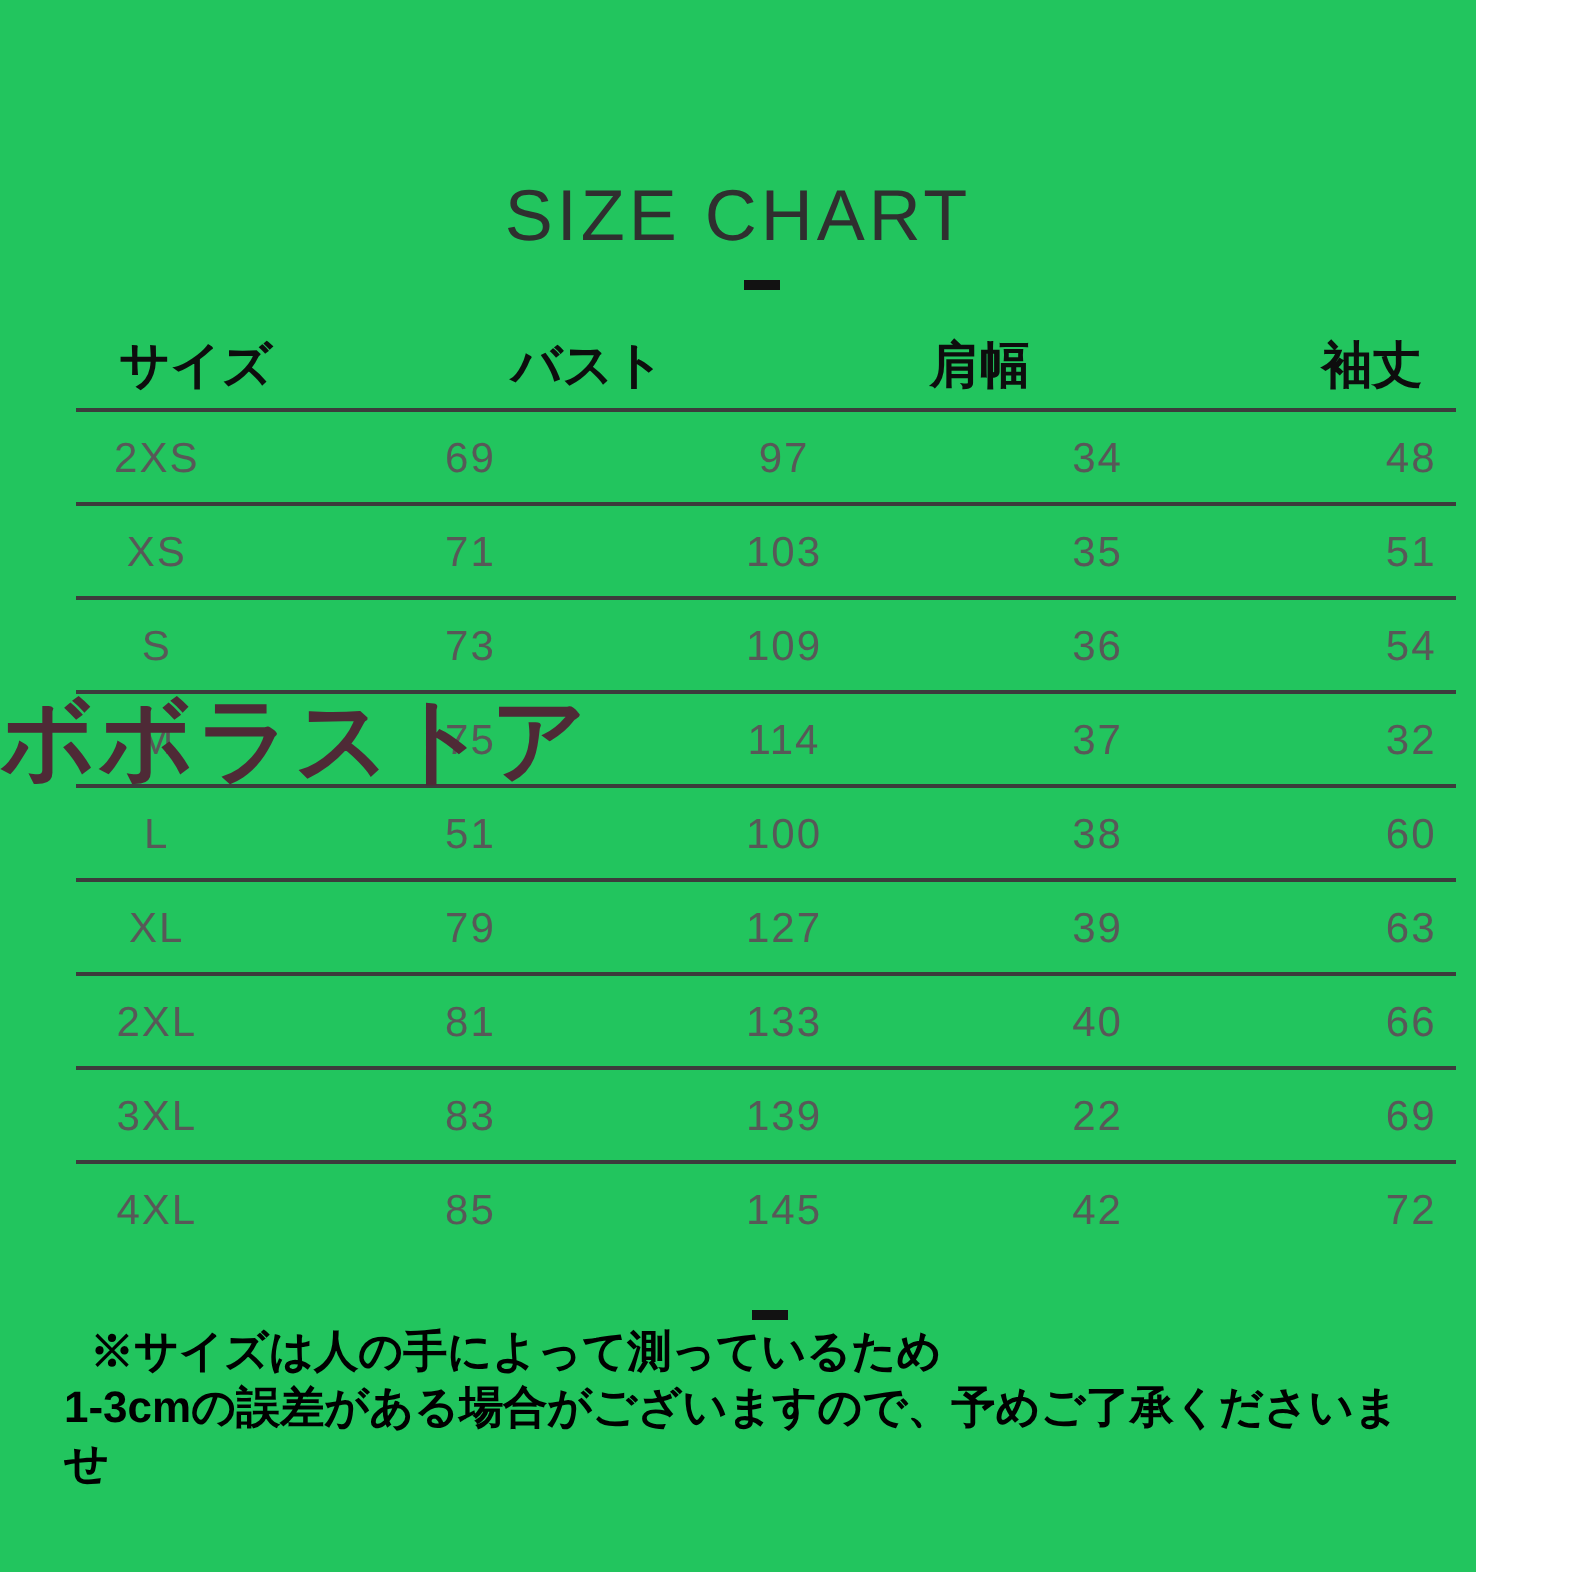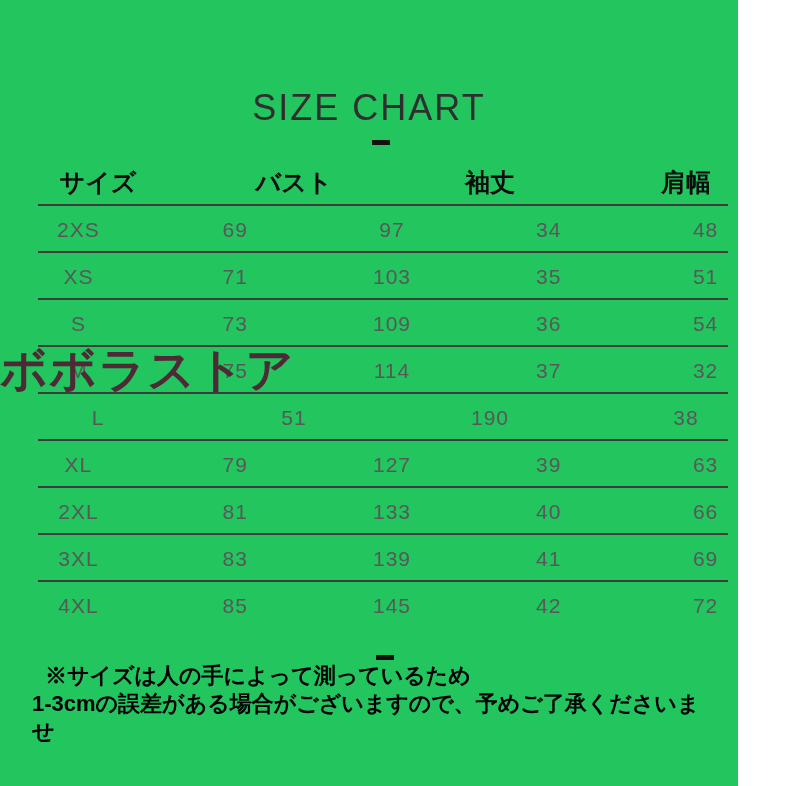--- a/index.html
+++ b/index.html
@@ -117,22 +117,22 @@
 
 <div class="page">
 
   <div class="title">SIZE CHART</div>
   <div class="title-dash"></div>
 
   <div class="size-table">
     <div class="trow header lined">
       <div class="cell">サイズ</div>
       <div class="cell">バスト</div>
+      <div class="cell">肩幅</div>
       <div class="cell">袖丈</div>
-      <div class="cell">肩幅</div>
     </div>
 
     <div class="trow data lined">
       <div class="cell">2XS</div>
       <div class="cell">69</div>
       <div class="cell">97</div>
       <div class="cell">34</div>
       <div class="cell">48</div>
     </div>
 
@@ -156,22 +156,23 @@
       <div class="cell">M</div>
       <div class="cell">75</div>
       <div class="cell">114</div>
       <div class="cell">37</div>
       <div class="cell">32</div>
     </div>
 
     <div class="trow data lined">
       <div class="cell">L</div>
       <div class="cell">51</div>
-      <div class="cell">190</div>
+      <div class="cell">100</div>
       <div class="cell">38</div>
+      <div class="cell">60</div>
     </div>
 
     <div class="trow data lined">
       <div class="cell">XL</div>
       <div class="cell">79</div>
       <div class="cell">127</div>
       <div class="cell">39</div>
       <div class="cell">63</div>
     </div>
 
@@ -180,21 +181,21 @@
       <div class="cell">81</div>
       <div class="cell">133</div>
       <div class="cell">40</div>
       <div class="cell">66</div>
     </div>
 
     <div class="trow data lined">
       <div class="cell">3XL</div>
       <div class="cell">83</div>
       <div class="cell">139</div>
-      <div class="cell">41</div>
+      <div class="cell">22</div>
       <div class="cell">69</div>
     </div>
 
     <div class="trow data">
       <div class="cell">4XL</div>
       <div class="cell">85</div>
       <div class="cell">145</div>
       <div class="cell">42</div>
       <div class="cell">72</div>
     </div>

